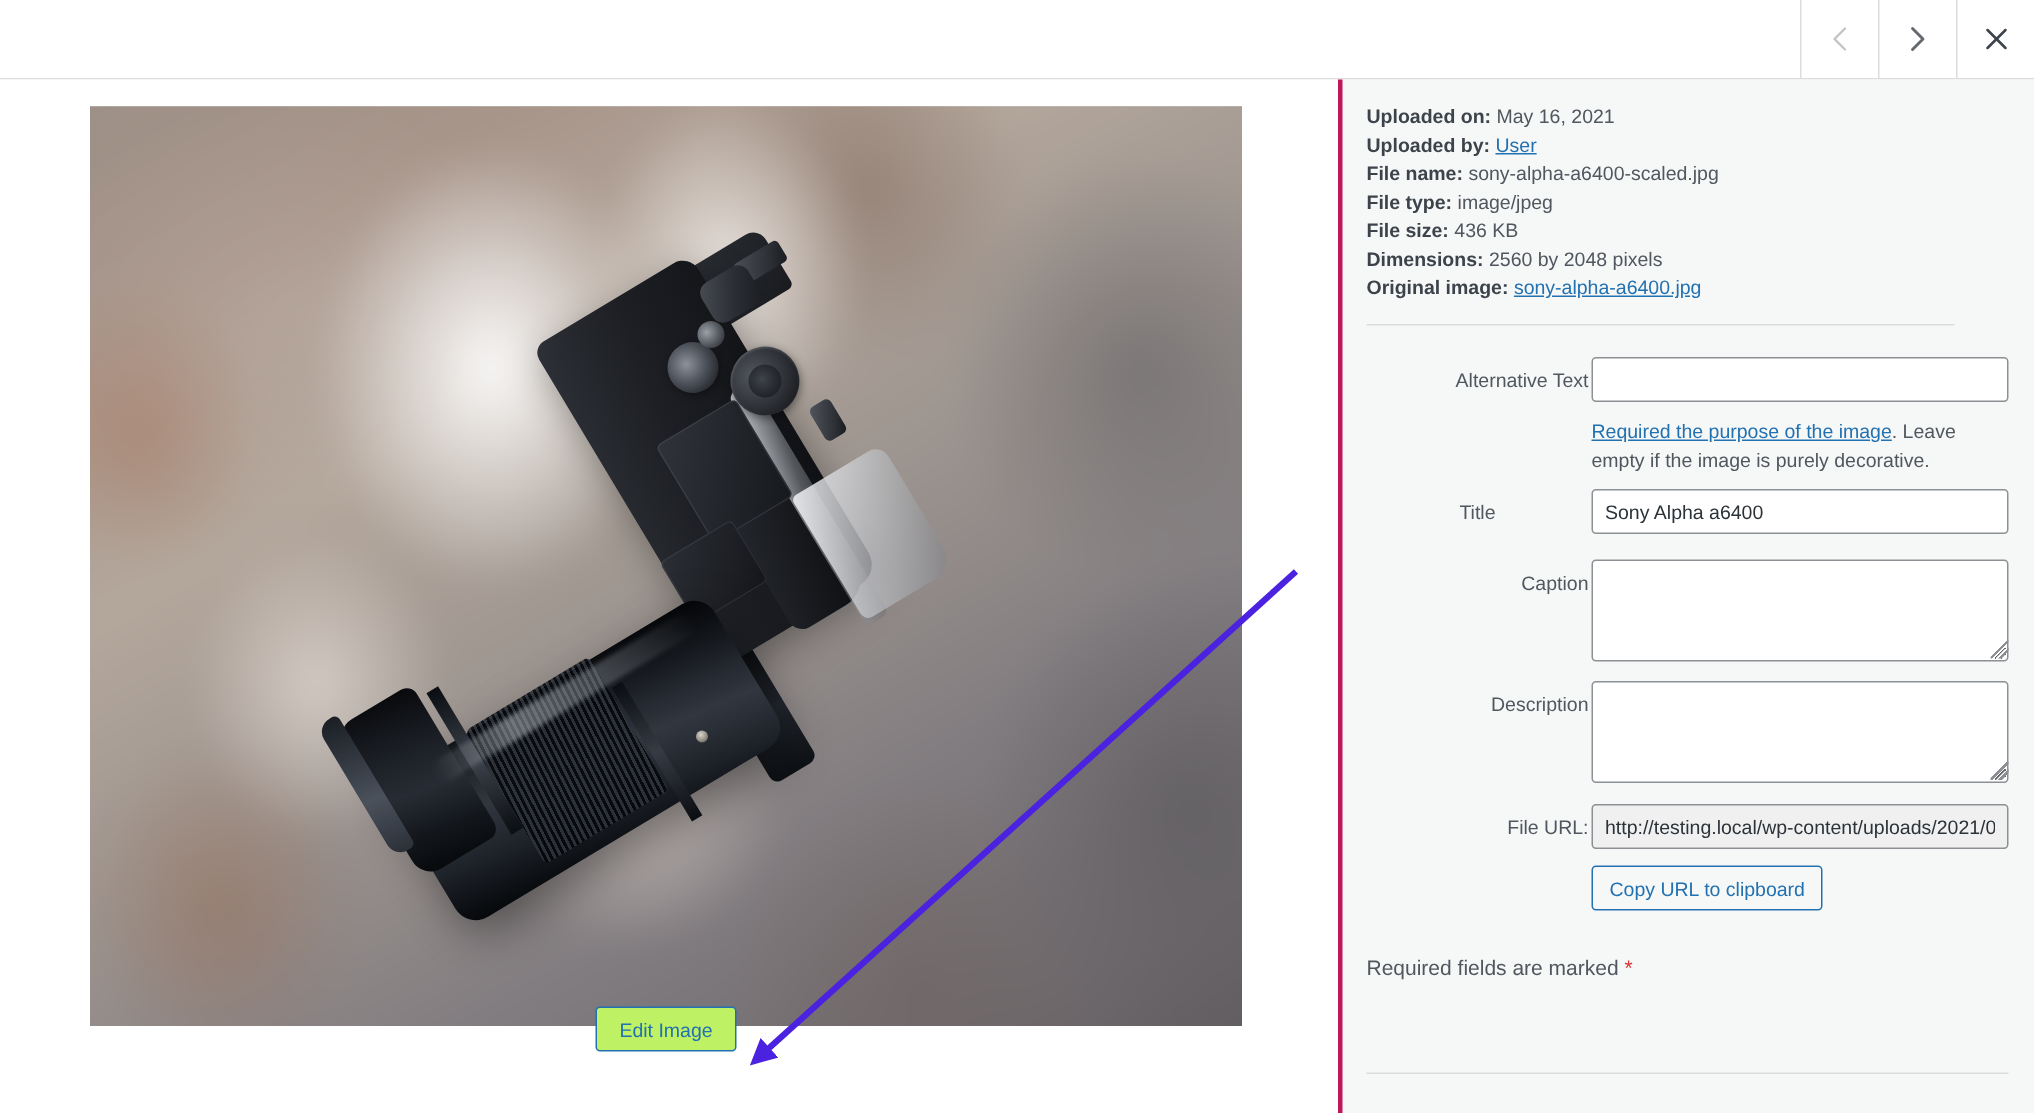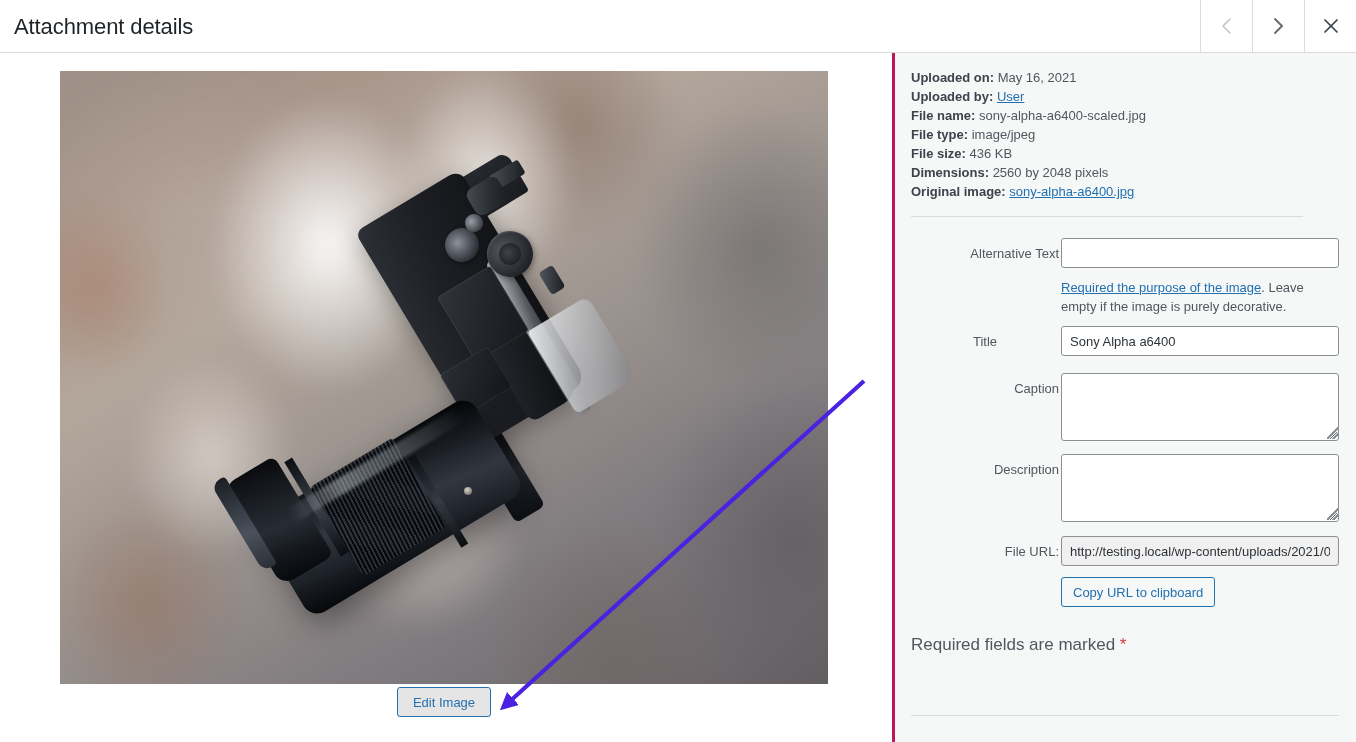--- a/index.html
+++ b/index.html
@@ -343,27 +343,27 @@
     position: absolute;
     inset: 0;
     pointer-events: none;
     background:
       radial-gradient(ellipse 260px 200px at 18% 22%, rgba(255,255,255,0.10) 0%, rgba(255,255,255,0) 70%);
   }
 
   .edit-image-btn {
     position: absolute;
     left: 397px;
-    top: 634px;
+    top: 618px;
     width: 94px;
     height: 30px;
     display: flex;
     align-items: center;
     justify-content: center;
-    background: #e5e5e5;
+    background: #bef264;
     border: 1px solid #2271b1;
     border-radius: 3px;
     color: #2271b1;
     font-size: 13px;
     line-height: 1;
     cursor: pointer;
     box-sizing: border-box;
   }
 
   
@@ -497,35 +497,34 @@
     font-size: 13px;
     line-height: 1;
     cursor: pointer;
     box-sizing: border-box;
   }
 
   .required-note {
     position: absolute;
     left: 16px;
     top: 583px;
-    font-size: 17px;
+    font-size: 14px;
     line-height: 18px;
     color: #50575e;
   }
   .required-note .star {
     color: #d63638;
   }
 </style>
 </head>
 <body>
 
 <div class="modal">
 
   <div class="modal-header">
-    <div class="modal-title">Attachment details</div>
     <div class="header-buttons">
       <div class="hdr-btn prev">
         <span>
           <svg width="13" height="20" viewBox="0 0 13 20" fill="none" stroke-width="1.6" stroke-linecap="round" stroke-linejoin="round">
               <polyline points="10,3 3,10 10,17"></polyline>
             </svg>
         </span>
       </div>
       <div class="hdr-btn next">
         <span>

